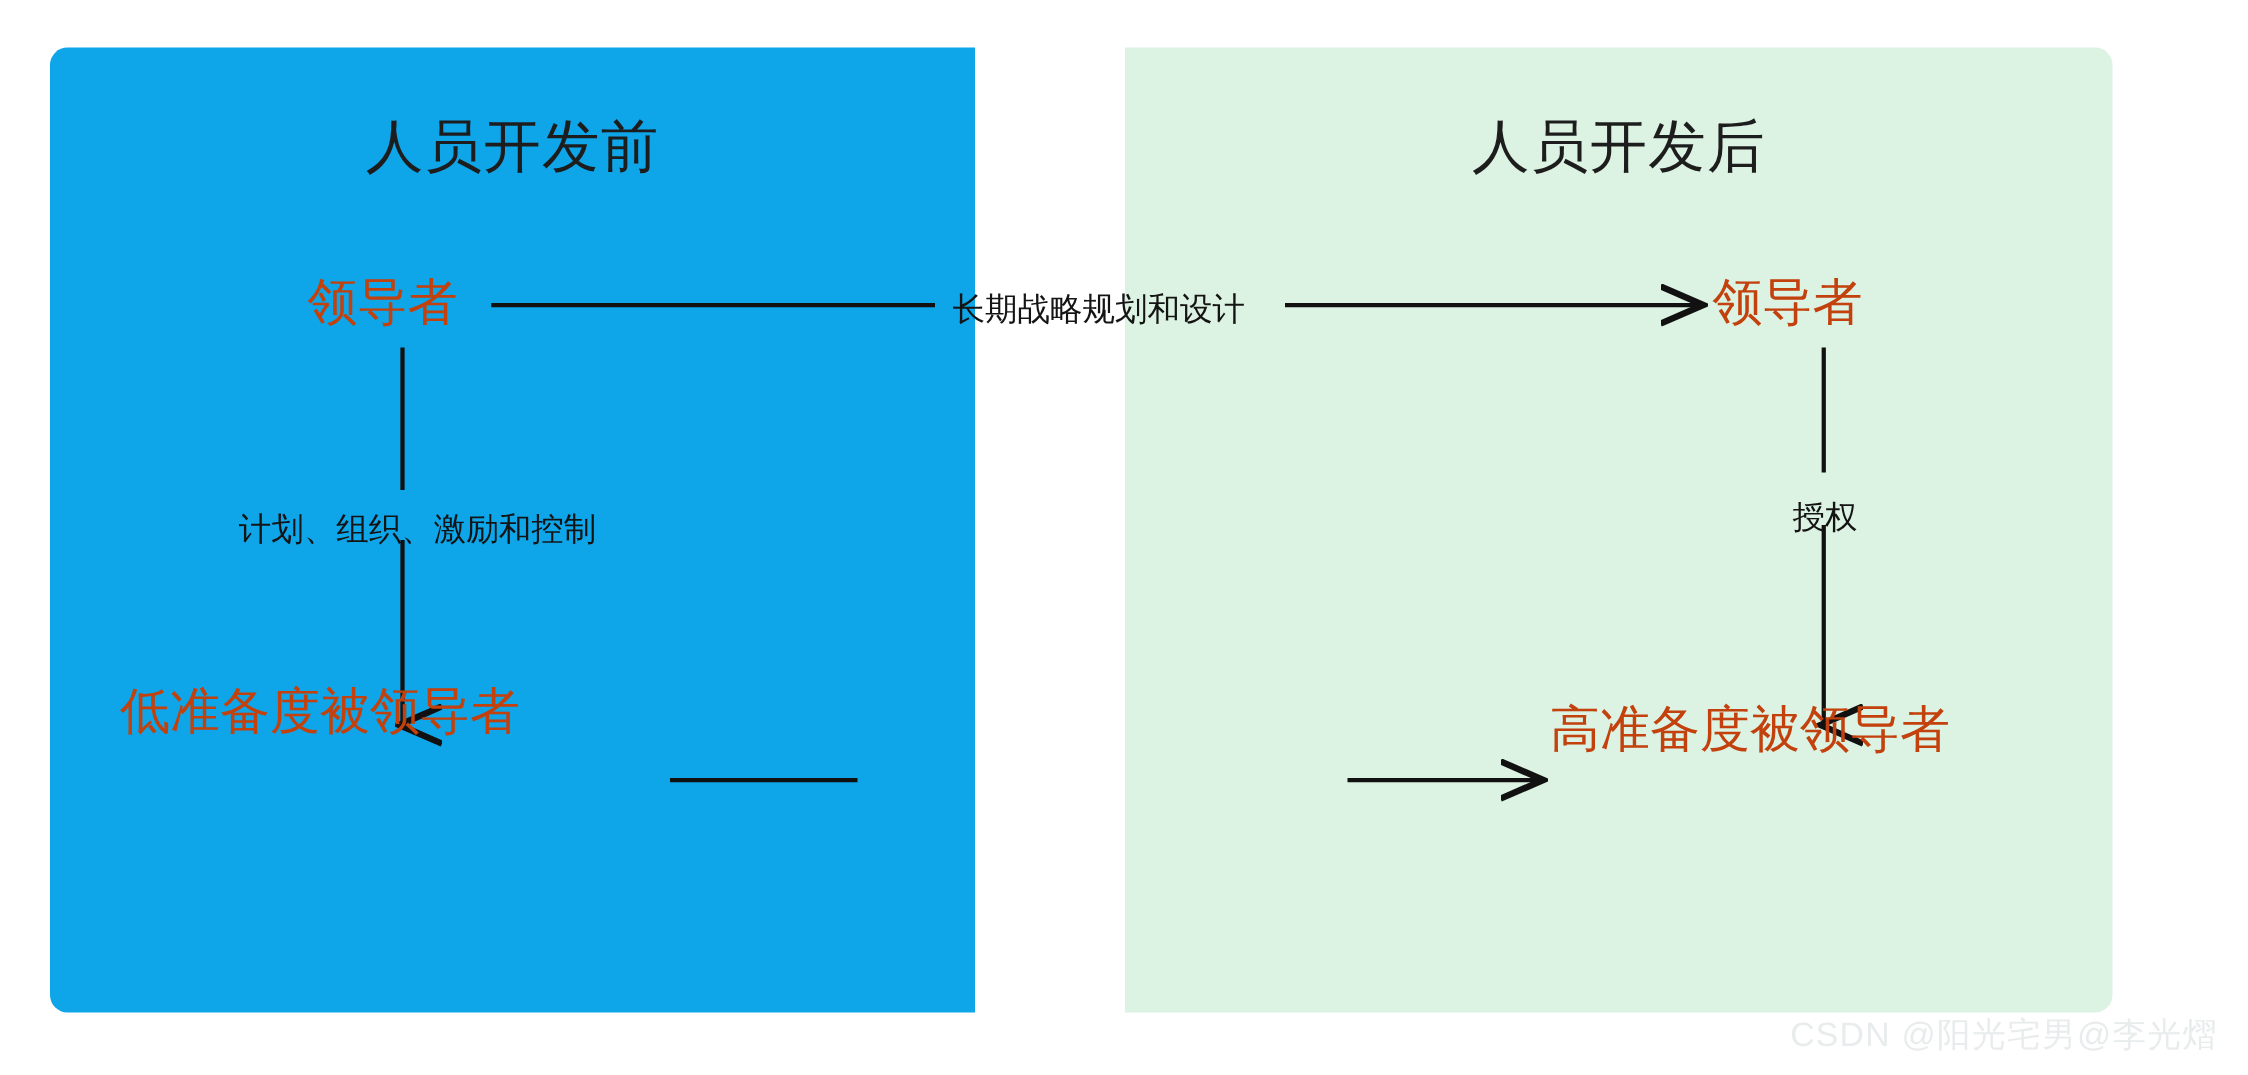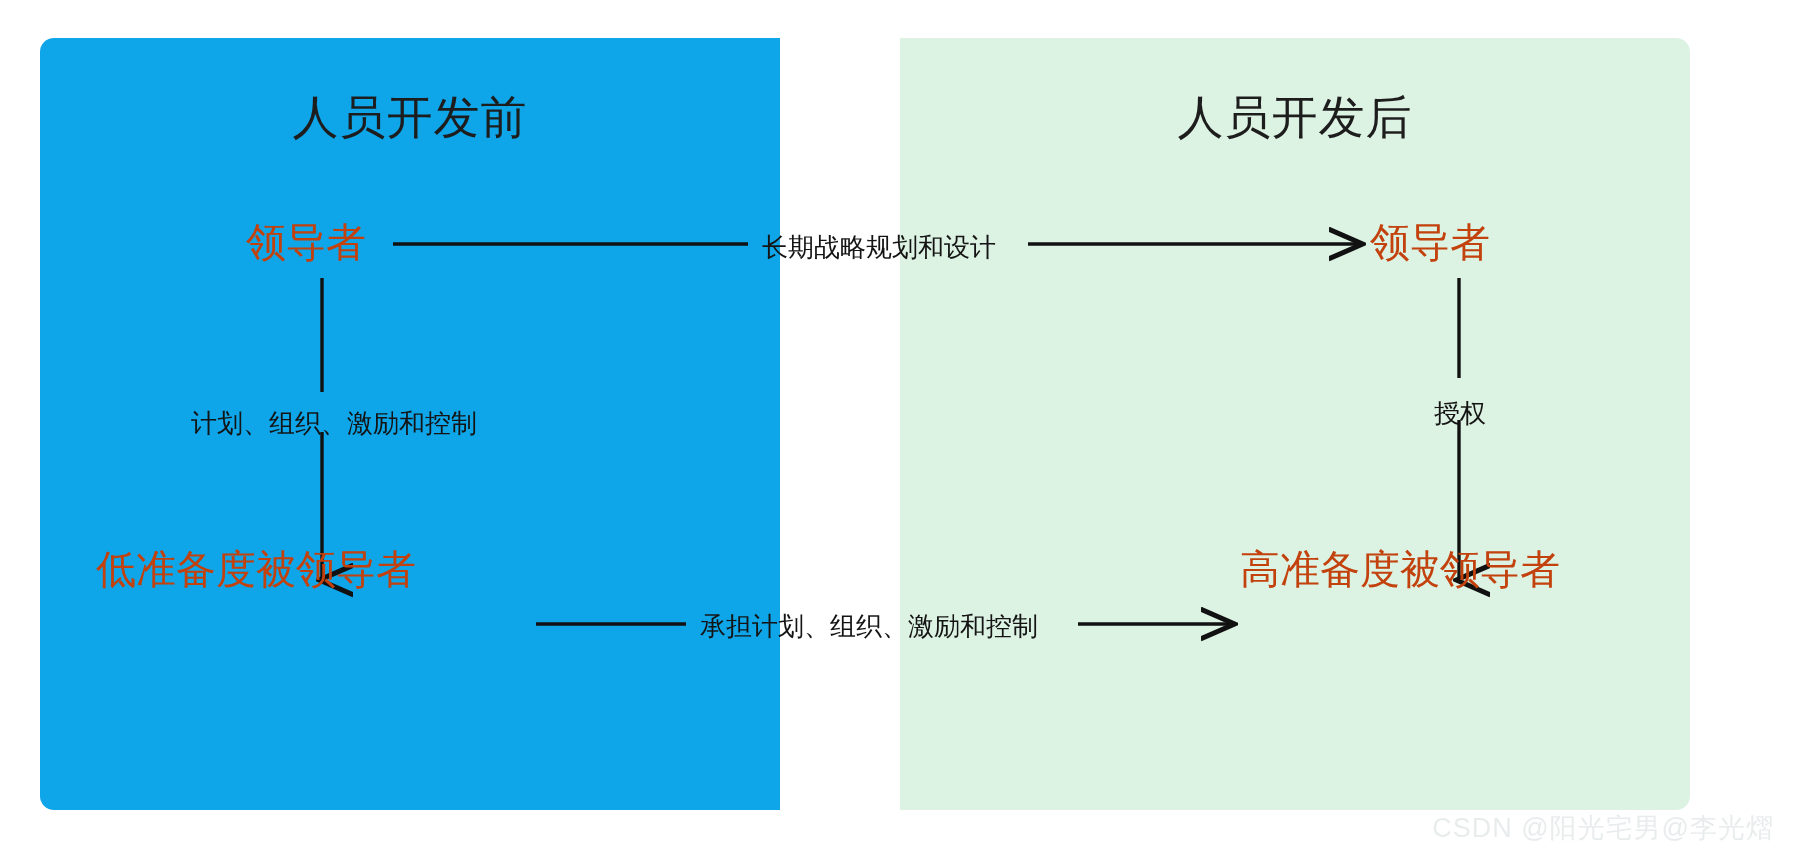--- a/index.html
+++ b/index.html
@@ -61,21 +61,21 @@
   .node {
     position: absolute;
     font-size: 40px;
     color: #c2410c;
     white-space: nowrap;
     line-height: 1;
   }
   #node-leader-before  { left: 246px;  top: 222px; }
   #node-leader-after   { left: 1370px; top: 222px; }
   #node-follower-low   { left: 96px;  top: 549px; }
-  #node-follower-high  { left: 1240px; top: 549px; text-align: right; }
+  #node-follower-high  { left: 1240px; top: 564px; text-align: right; }
 
   
   .edge-label {
     position: absolute;
     font-size: 26px;
     color: #141414;
     white-space: nowrap;
     line-height: 1;
   }
   #label-strategy  { left: 762px;  top: 234px; }
@@ -150,17 +150,16 @@
   <div class="node" id="node-follower-low">低准备度被领导者</div>
 
   <div class="node" id="node-follower-high">高准备度被领导者</div>
 
   <div class="edge-label" id="label-strategy">长期战略规划和设计</div>
 
   <div class="edge-label" id="label-empower">授权</div>
 
   <div class="edge-label" id="label-manage">计划、组织、激励和控制</div>
 
-  <div class="edge-label" id="label-undertake">承担计划、组织、激励和控制</div>
 
   <div id="watermark">CSDN @阳光宅男@李光熠</div>
 
 </div>
 
 </body></html>

